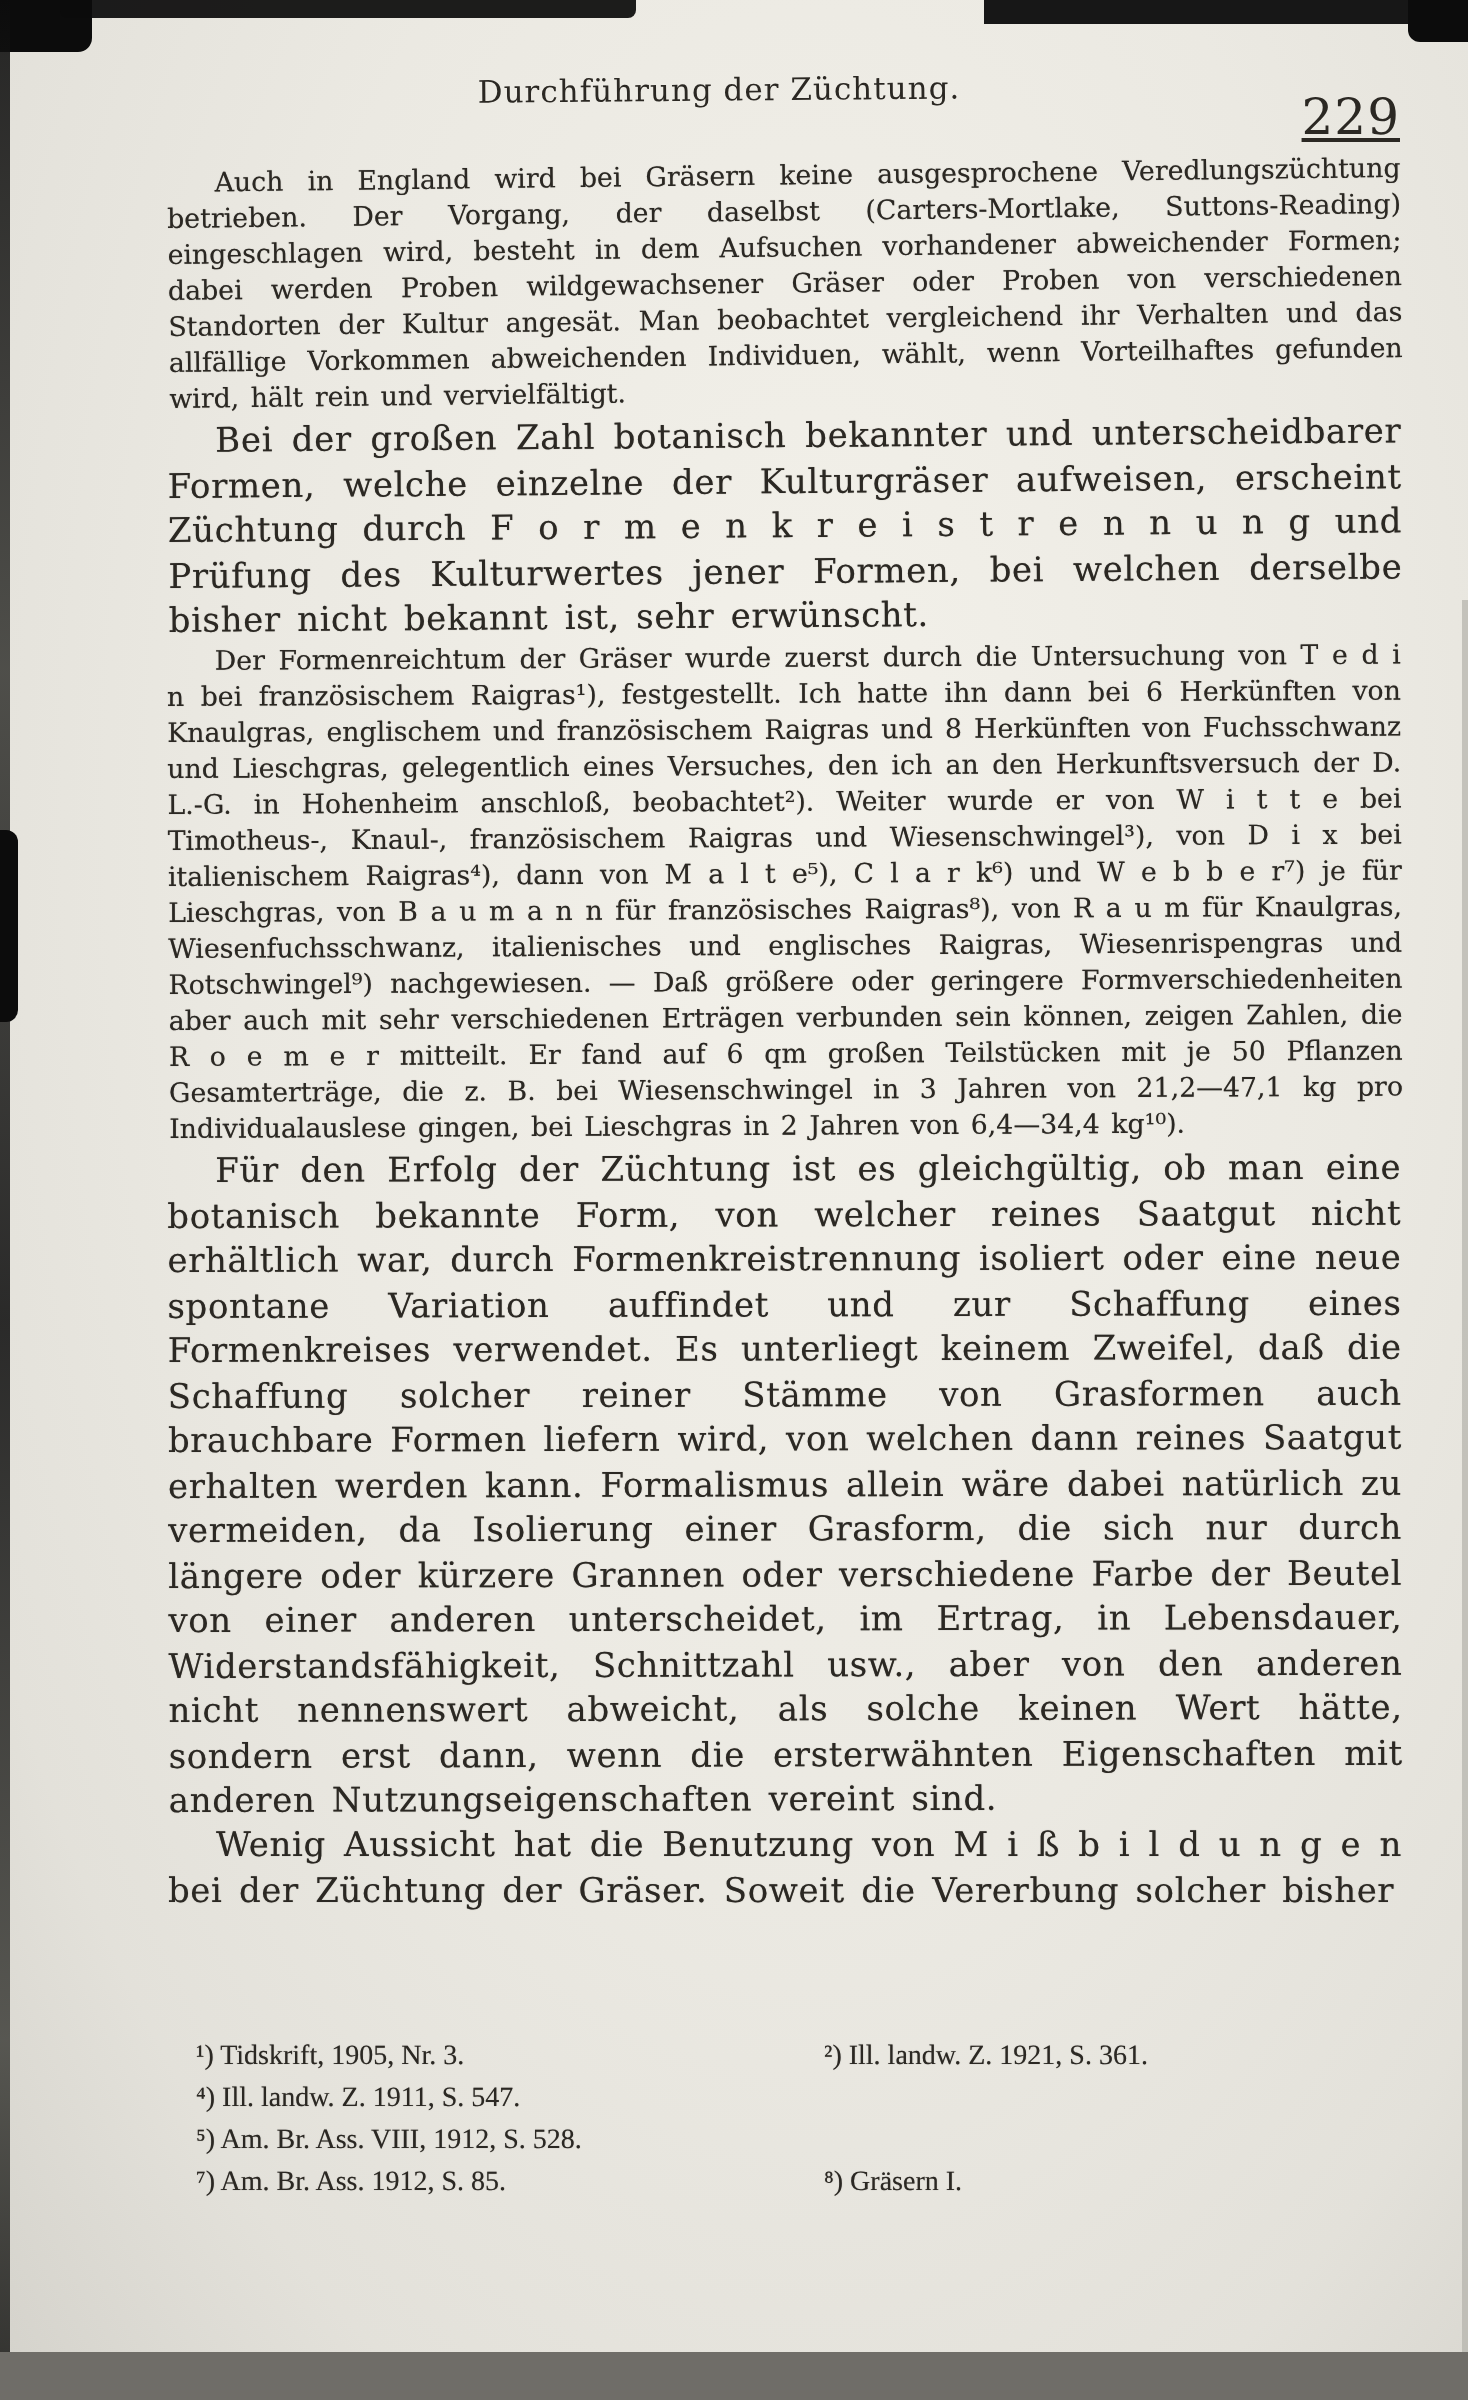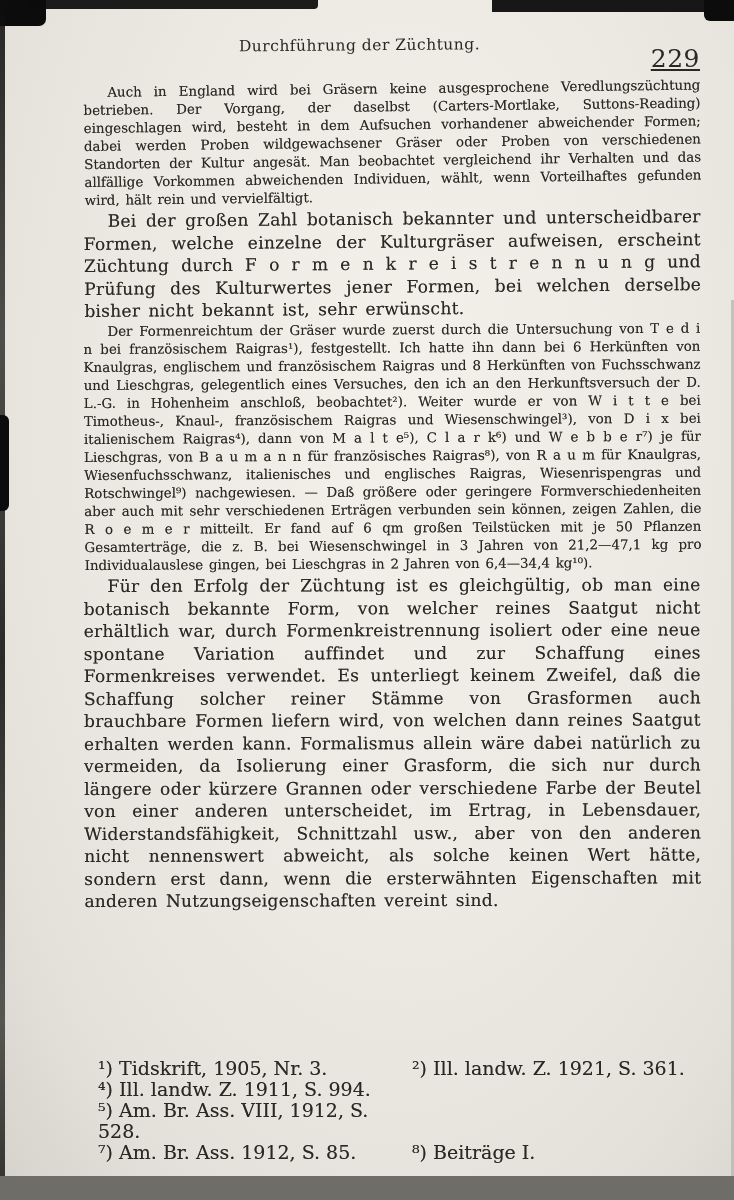--- a/index.html
+++ b/index.html
@@ -46,22 +46,22 @@
   .petit { font-size: 13.4px; line-height: 18px; word-spacing: 1.5px; }
   .gross { font-size: 17px;   line-height: 22.5px; letter-spacing: .3px; word-spacing: 2.5px; }
   .p1 { transform: rotate(-0.7deg);  transform-origin: left center; }
   .p2 { margin-top: 10px; transform: rotate(-0.45deg); transform-origin: left center; }
   .p3 { margin-top: 12px; transform: rotate(-0.3deg);  transform-origin: left center; }
   .p4 { margin-top: 13px; transform: rotate(-0.15deg); transform-origin: left center; }
   .p5 { margin-top: 5px; }
 
   
   .footnotes {
-    position: absolute; left: 98px; top: 1058px; width: 608px;
-    font-size: 19px; text-shadow: 0 0 0.4px rgba(43, 40, 35, 0.5);
+    position: absolute; left: 98px; top: 1018px; width: 608px;
+    font-size: 14px; text-shadow: 0 0 0.4px rgba(43, 40, 35, 0.5); font-family: Liberation Serif, serif;
   }
   .fn-row  { display: flex; line-height: 21px; }
   .fn-left { width: 314px; }
   .fn-right{ flex: 1; }
 </style>
 </head>
 <body>
 
 <div class="page">
 
@@ -78,34 +78,35 @@
   <div class="header">
     <div class="header-title">Durchführung der Züchtung.</div>
   </div>
   <div class="page-number">229</div>
 
   <div class="content">
     <p class="petit p1">Auch in England wird bei Gräsern keine ausgesprochene Veredlungszüchtung betrieben. Der Vorgang, der daselbst (Carters-Mortlake, Suttons-Reading) eingeschlagen wird, besteht in dem Aufsuchen vorhandener abweichender Formen; dabei werden Proben wildgewachsener Gräser oder Proben von verschiedenen Standorten der Kultur angesät. Man beobachtet vergleichend ihr Verhalten und das allfällige Vorkommen abweichenden Individuen, wählt, wenn Vorteilhaftes gefunden wird, hält rein und vervielfältigt.</p>
     <p class="gross p2">Bei der großen Zahl botanisch bekannter und unterscheidbarer Formen, welche einzelne der Kulturgräser aufweisen, erscheint Züchtung durch F o r m e n k r e i s t r e n n u n g und Prüfung des Kulturwertes jener Formen, bei welchen derselbe bisher nicht bekannt ist, sehr erwünscht.</p>
     <p class="petit p3">Der Formenreichtum der Gräser wurde zuerst durch die Untersuchung von T e d i n bei französischem Raigras¹), festgestellt. Ich hatte ihn dann bei 6 Herkünften von Knaulgras, englischem und französischem Raigras und 8 Herkünften von Fuchsschwanz und Lieschgras, gelegentlich eines Versuches, den ich an den Herkunftsversuch der D. L.-G. in Hohenheim anschloß, beobachtet²). Weiter wurde er von W i t t e bei Timotheus-, Knaul-, französischem Raigras und Wiesenschwingel³), von D i x bei italienischem Raigras⁴), dann von M a l t e⁵), C l a r k⁶) und W e b b e r⁷) je für Lieschgras, von B a u m a n n für französisches Raigras⁸), von R a u m für Knaulgras, Wiesenfuchsschwanz, italienisches und englisches Raigras, Wiesenrispengras und Rotschwingel⁹) nachgewiesen. — Daß größere oder geringere Formverschiedenheiten aber auch mit sehr verschiedenen Erträgen verbunden sein können, zeigen Zahlen, die R o e m e r mitteilt. Er fand auf 6 qm großen Teilstücken mit je 50 Pflanzen Gesamterträge, die z. B. bei Wiesenschwingel in 3 Jahren von 21,2—47,1 kg pro Individualauslese gingen, bei Lieschgras in 2 Jahren von 6,4—34,4 kg¹⁰).</p>
     <p class="gross p4">Für den Erfolg der Züchtung ist es gleichgültig, ob man eine botanisch bekannte Form, von welcher reines Saatgut nicht erhältlich war, durch Formenkreistrennung isoliert oder eine neue spontane Variation auffindet und zur Schaffung eines Formenkreises verwendet. Es unterliegt keinem Zweifel, daß die Schaffung solcher reiner Stämme von Grasformen auch brauchbare Formen liefern wird, von welchen dann reines Saatgut erhalten werden kann. Formalismus allein wäre dabei natürlich zu vermeiden, da Isolierung einer Grasform, die sich nur durch längere oder kürzere Grannen oder verschiedene Farbe der Beutel von einer anderen unterscheidet, im Ertrag, in Lebensdauer, Widerstandsfähigkeit, Schnittzahl usw., aber von den anderen nicht nennenswert abweicht, als solche keinen Wert hätte, sondern erst dann, wenn die ersterwähnten Eigenschaften mit anderen Nutzungseigenschaften vereint sind.</p>
+    <p class="gross p5">Wenig Aussicht hat die Benutzung von M i ß b i l d u n g e n bei der Züchtung der Gräser. Soweit die Vererbung solcher bisher</p>
   </div>
 
   <div class="footnotes">
     <div class="fn-row">
       <div class="fn-left">¹) Tidskrift, 1905, Nr. 3.</div>
       <div class="fn-right">²) Ill. landw. Z. 1921, S. 361.</div>
     </div>
     <div class="fn-row">
-      <div class="fn-right">⁴) Ill. landw. Z. 1911, S. 994.</div>
+      <div class="fn-right">⁴) Ill. landw. Z. 1911, S. 547.</div>
     </div>
     <div class="fn-row">
       <div class="fn-left">⁵) Am. Br. Ass. VIII, 1912, S. 528.</div>
     </div>
     <div class="fn-row">
       <div class="fn-left">⁷) Am. Br. Ass. 1912, S. 85.</div>
-      <div class="fn-right">⁸) Beiträge I.</div>
+      <div class="fn-right">⁸) Gräsern I.</div>
     </div>
     <div class="fn-row">
     </div>
   </div>
 
 </div>
 
 </body></html>

